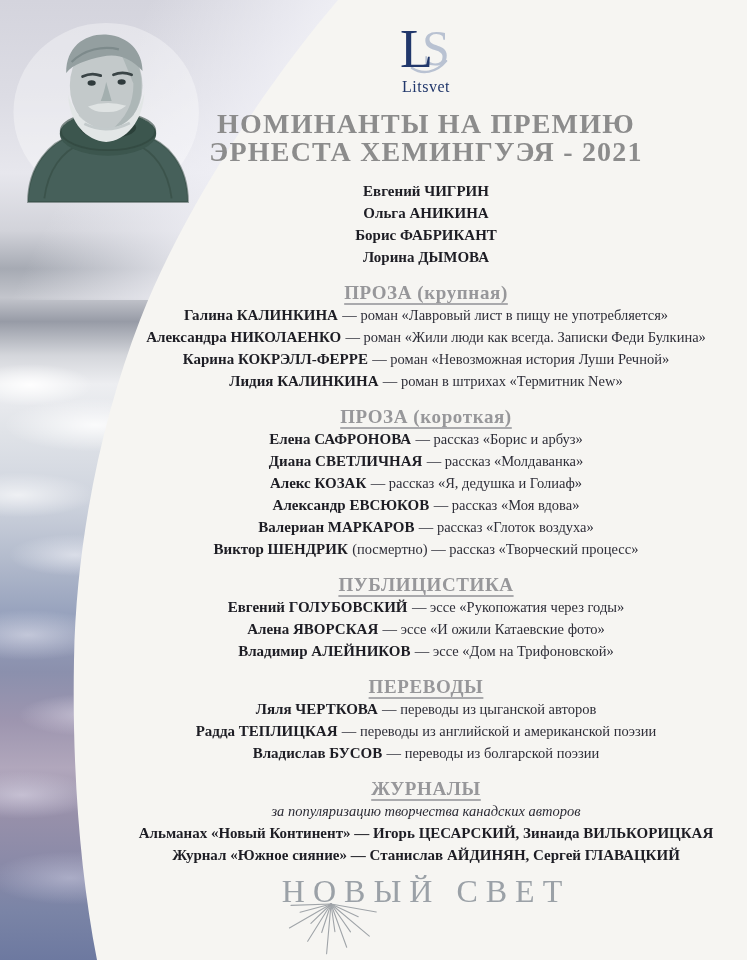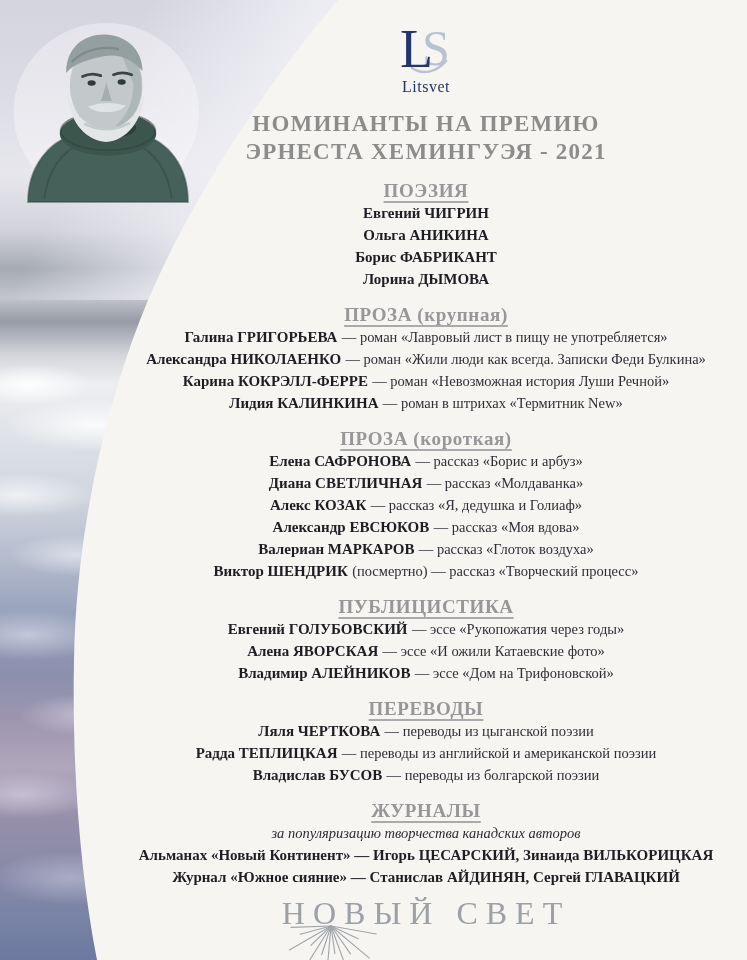--- a/index.html
+++ b/index.html
@@ -31,21 +31,21 @@
 
   
   .card-shape{position:absolute;left:0;top:0;z-index:2;display:block;}
 
   
   .content{position:absolute;left:120px;top:0;width:612px;z-index:3;
            text-align:center;padding-top:16px;color:#22222a;}
   .logo-block{line-height:0;}
   .monogram{width:104px;height:58px;}
   .wordmark{font-size:16px;line-height:26px;color:#21376b;letter-spacing:.5px;}
-  .title{margin-top:10px;font-size:23px;line-height:28px;font-weight:bold;
+  .title{margin-top:10px;font-size:28px;line-height:28px;font-weight:bold;
          color:#8c8c8c;letter-spacing:1.2px;}
 
   .section{margin-top:14px;}
   .sec-header{margin:0;font-size:19px;line-height:22px;font-weight:bold;
       color:#97979a;letter-spacing:.6px;text-decoration:underline;
       text-underline-offset:4px;text-decoration-thickness:1.5px;text-decoration-color:#aaaaad;}
   .sec-subtitle{font-size:14.5px;line-height:22px;color:#2c2c36;font-style:italic;}
   .entry{font-size:15px;line-height:22px;}
   .entry-bold{font-weight:bold;color:#1d1d24;}
   .entry-regular{color:#2e2e38;font-size:14.5px;margin-left:.3em;}
@@ -108,21 +108,20 @@
       <div class="wordmark">Litsvet</div>
     </div>
 
     <div class="title">
       <div>НОМИНАНТЫ НА ПРЕМИЮ</div>
       <div>ЭРНЕСТА ХЕМИНГУЭЯ - 2021</div>
     </div>
 
     <div id="sections">
   <section class="section">
-    <h2 class="sec-header">ПОЭЗИЯ</h2>
 
     <div class="entries">
   <div class="entry">
     <span class="entry-bold">Евгений ЧИГРИН</span>
   </div>
 
   <div class="entry">
     <span class="entry-bold">Ольга АНИКИНА</span>
   </div>
 
@@ -134,21 +133,21 @@
     <span class="entry-bold">Лорина ДЫМОВА</span>
   </div>
 </div>
   </section>
 
   <section class="section">
     <h2 class="sec-header">ПРОЗА (крупная)</h2>
 
     <div class="entries">
   <div class="entry">
-    <span class="entry-bold">Галина ГРИГОРЬЕВА</span><span class="entry-regular">— роман «Лавровый лист в пищу не употребляется»</span>
+    <span class="entry-bold">Галина КАЛИНКИНА</span><span class="entry-regular">— роман «Лавровый лист в пищу не употребляется»</span>
   </div>
 
   <div class="entry">
     <span class="entry-bold">Александра НИКОЛАЕНКО</span><span class="entry-regular">— роман «Жили люди как всегда. Записки Феди Булкина»</span>
   </div>
 
   <div class="entry">
     <span class="entry-bold">Карина КОКРЭЛЛ-ФЕРРЕ</span><span class="entry-regular">— роман «Невозможная история Луши Речной»</span>
   </div>
 
@@ -204,21 +203,21 @@
     <span class="entry-bold">Владимир АЛЕЙНИКОВ</span><span class="entry-regular">— эссе «Дом на Трифоновской»</span>
   </div>
 </div>
   </section>
 
   <section class="section">
     <h2 class="sec-header">ПЕРЕВОДЫ</h2>
 
     <div class="entries">
   <div class="entry">
-    <span class="entry-bold">Ляля ЧЕРТКОВА</span><span class="entry-regular">— переводы из цыганской поэзии</span>
+    <span class="entry-bold">Ляля ЧЕРТКОВА</span><span class="entry-regular">— переводы из цыганской авторов</span>
   </div>
 
   <div class="entry">
     <span class="entry-bold">Радда ТЕПЛИЦКАЯ</span><span class="entry-regular">— переводы из английской и американской поэзии</span>
   </div>
 
   <div class="entry">
     <span class="entry-bold">Владислав БУСОВ</span><span class="entry-regular">— переводы из болгарской поэзии</span>
   </div>
 </div>

